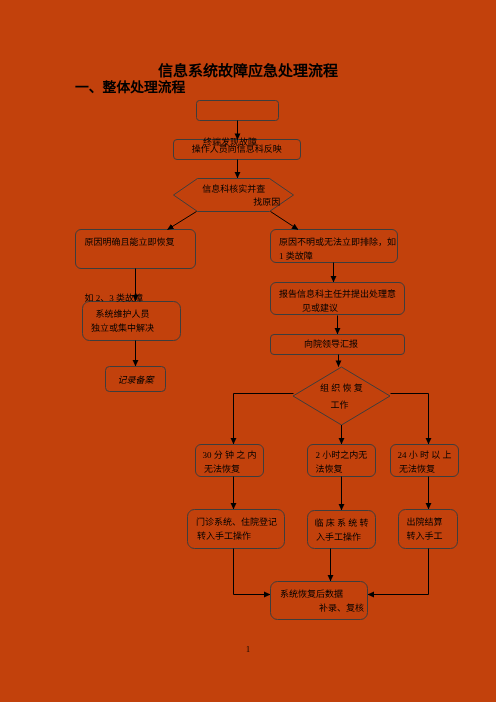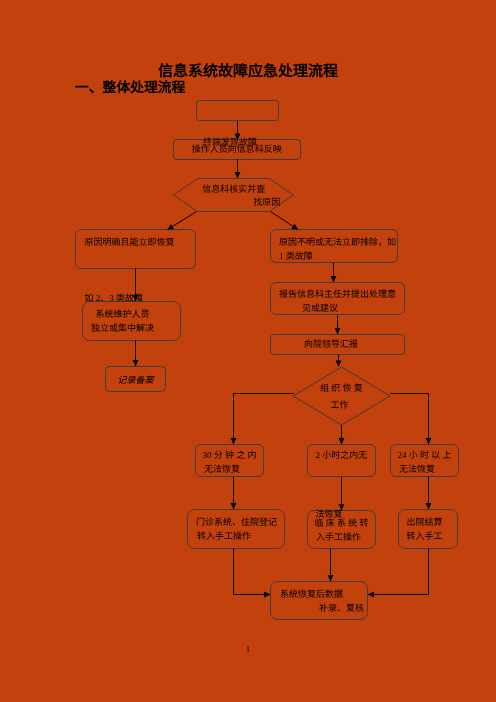--- a/index.html
+++ b/index.html
@@ -86,21 +86,21 @@
       <div class="nodelabel" lang="zh-CN" style="top: 323.5px; left: 90.9922px;">独立或集中解决</div>
       <div class="nodelabel" lang="zh-CN" style="top: 375.5px; left: 117.492px; font-style: italic;">记录备案</div>
       <div class="nodelabel" lang="zh-CN" style="top: 290px; left: 279px;">报告信息科主任并提出处理意</div>
       <div class="nodelabel" lang="zh-CN" style="top: 304px; left: 302px;">见或建议</div>
       <div class="nodelabel" lang="zh-CN" style="top: 340px; left: 303.992px;">向院领导汇报</div>
       <div class="nodelabel" lang="zh-CN" style="top: 383.5px; left: 320.117px;">组 织 恢 复</div>
       <div class="nodelabel" lang="zh-CN" style="top: 400.5px; left: 330.492px;">工作</div>
       <div class="nodelabel" lang="zh-CN" style="top: 450.5px; left: 202.492px;">30 分 钟 之 内</div>
       <div class="nodelabel" lang="zh-CN" style="top: 464.5px; left: 203.992px;">无法恢复</div>
       <div class="nodelabel" lang="zh-CN" style="top: 450.5px; left: 315.5px;">2 小时之内无</div>
-      <div class="nodelabel" lang="zh-CN" style="top: 464.5px; left: 315.5px; margin-top: 45px;">法恢复</div>
+      <div class="nodelabel" lang="zh-CN" style="top: 464.5px; left: 315.5px;">法恢复</div>
       <div class="nodelabel" lang="zh-CN" style="top: 450.5px; left: 397.492px;">24 小 时 以 上</div>
       <div class="nodelabel" lang="zh-CN" style="top: 464.5px; left: 398.992px;">无法恢复</div>
       <div class="nodelabel" lang="zh-CN" style="top: 517.5px; left: 195.992px;">门诊系统、住院登记</div>
       <div class="nodelabel" lang="zh-CN" style="top: 531.5px; left: 196.992px;">转入手工操作</div>
       <div class="nodelabel" lang="zh-CN" style="top: 518.5px; left: 314.492px;">临 床 系 统 转</div>
       <div class="nodelabel" lang="zh-CN" style="top: 532.5px; left: 315.992px;">入手工操作</div>
       <div class="nodelabel" lang="zh-CN" style="top: 517.5px; left: 406.5px;">出院结算</div>
       <div class="nodelabel" lang="zh-CN" style="top: 531.5px; left: 406.5px;">转入手工</div>
       <div class="nodelabel" lang="zh-CN" style="top: 589.5px; left: 279.992px;">系统恢复后数据</div>
       <div class="nodelabel" lang="zh-CN" style="top: 603.5px; left: 286.992px; margin-left: 32px;">补录、复核</div>

